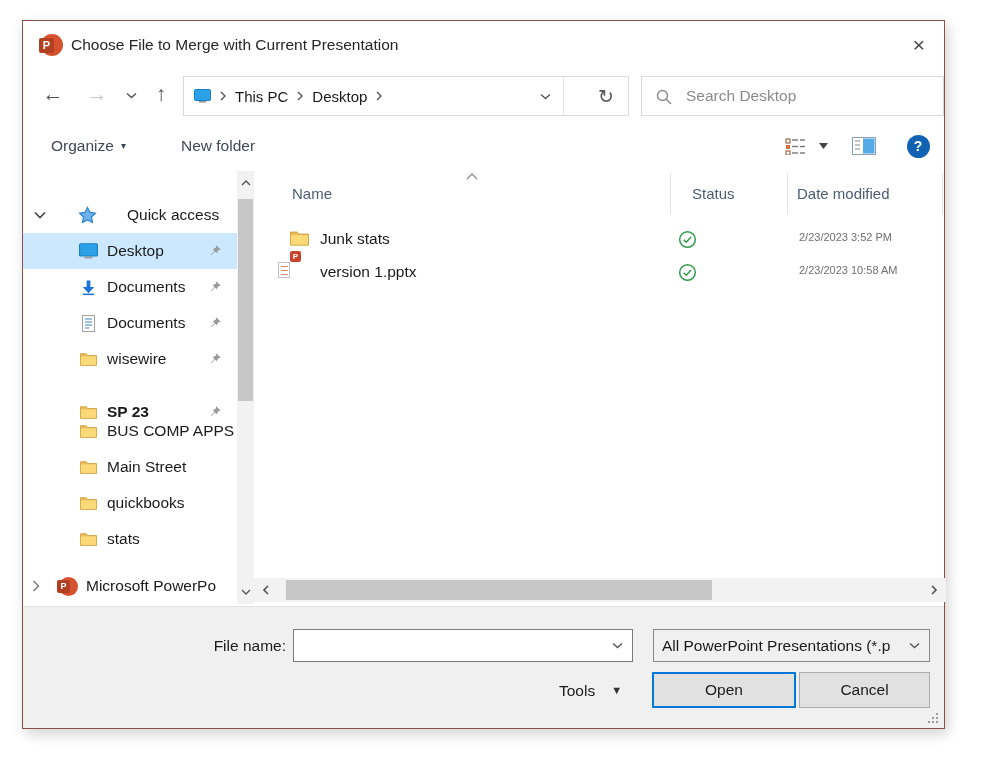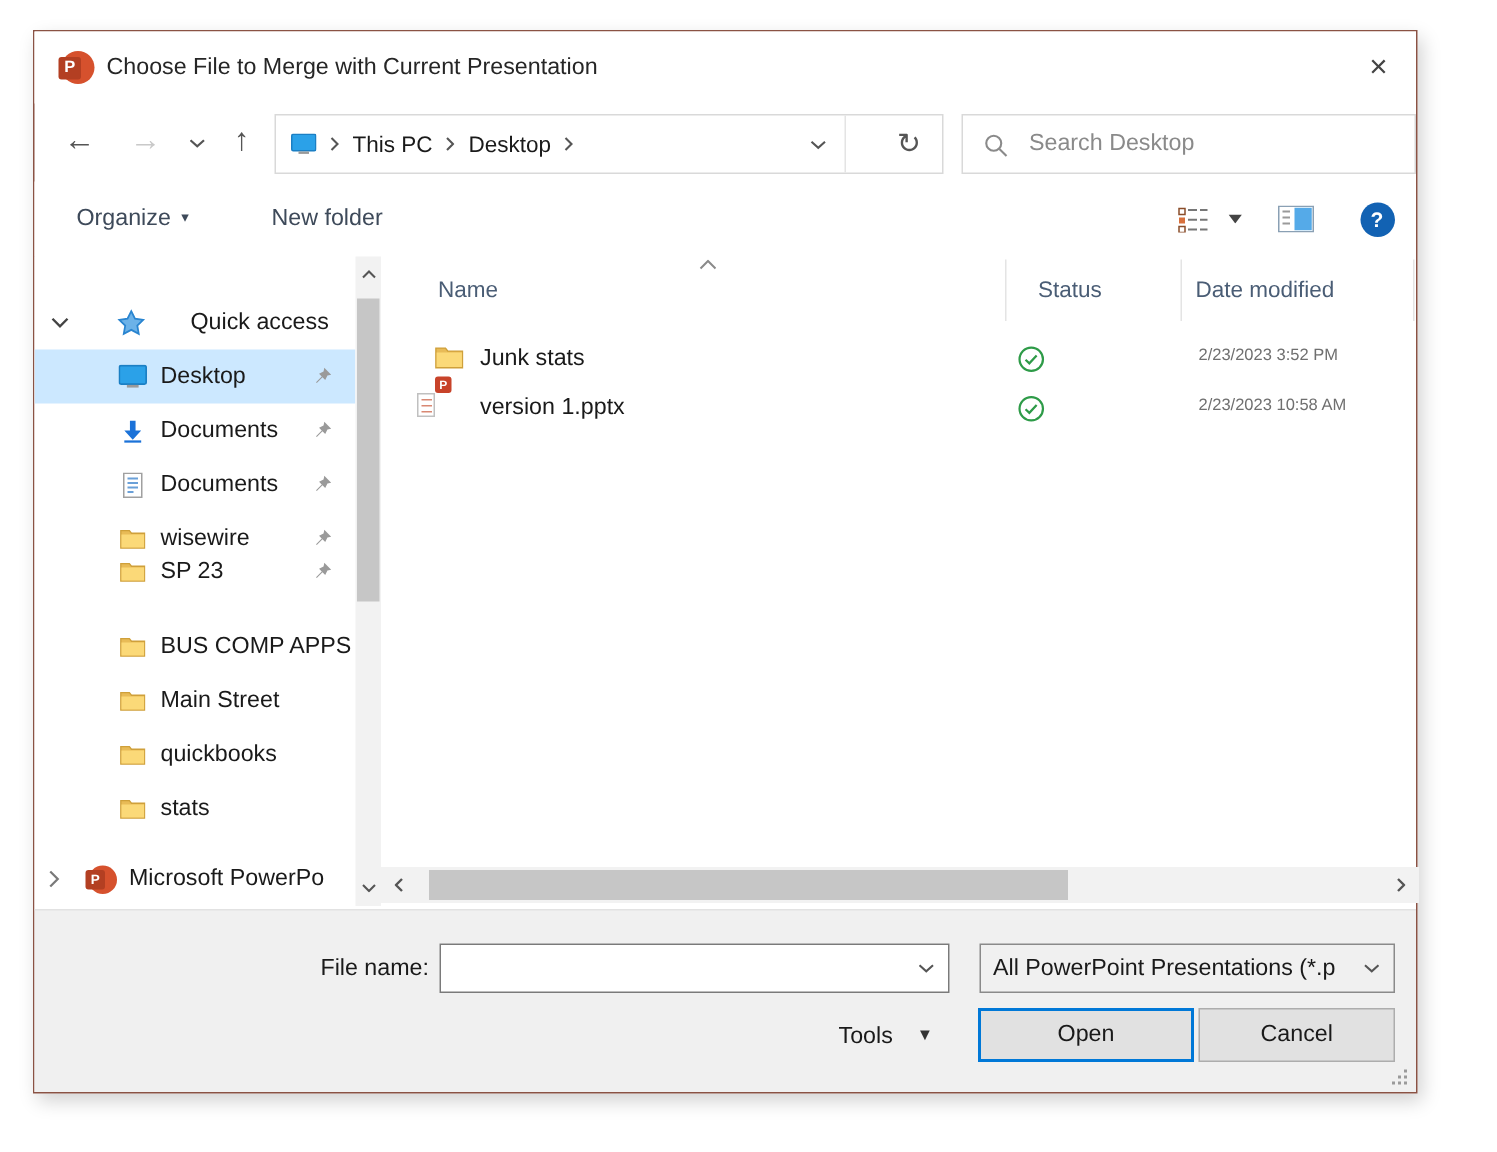--- a/index.html
+++ b/index.html
@@ -285,21 +285,21 @@
             </svg>
         </span>
         <span class="side-label">wisewire</span>
         <span class="pin">
           <svg width="13" height="13" viewBox="0 0 13 13">
               <path d="M7.2 1.2 L11.8 5.8 L9.3 6.3 L7.8 9.3 L6 7.5 L2.2 11.3 L1.7 10.8 L5.5 7 L3.7 5.2 L6.7 3.7 Z" fill="#9a9a9a"></path>
             </svg>
         </span>
       </div>
 
-      <div class="side-item" style="top:192px;">
+      <div class="side-item" style="top:223px;font-weight:bold;">
         <span class="side-icon">
           <svg width="17" height="14" viewBox="0 0 16 13">
               <path d="M0.5 1.5h5.4l1.3 1.7h8.3v9.3H0.5z" fill="#e8bb57" stroke="#cfa03a" stroke-width=".8"></path>
               <path d="M0.9 4h14.2v8.1H0.9z" fill="#fbd978"></path>
             </svg>
         </span>
         <span class="side-label">SP 23</span>
         <span class="pin">
           <svg width="13" height="13" viewBox="0 0 13 13">
               <path d="M7.2 1.2 L11.8 5.8 L9.3 6.3 L7.8 9.3 L6 7.5 L2.2 11.3 L1.7 10.8 L5.5 7 L3.7 5.2 L6.7 3.7 Z" fill="#9a9a9a"></path>

